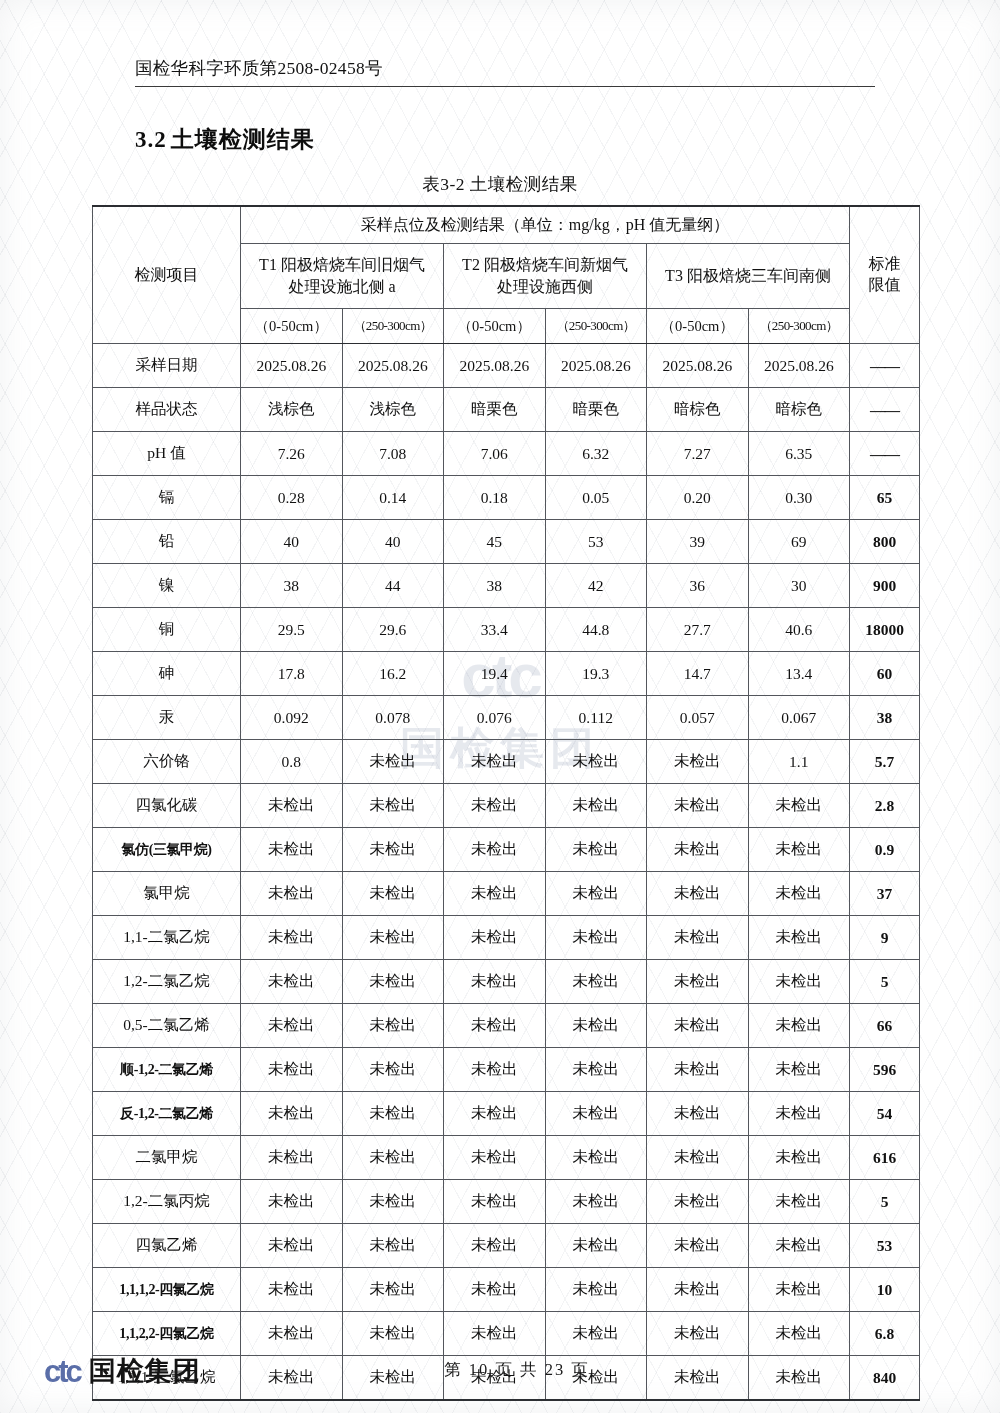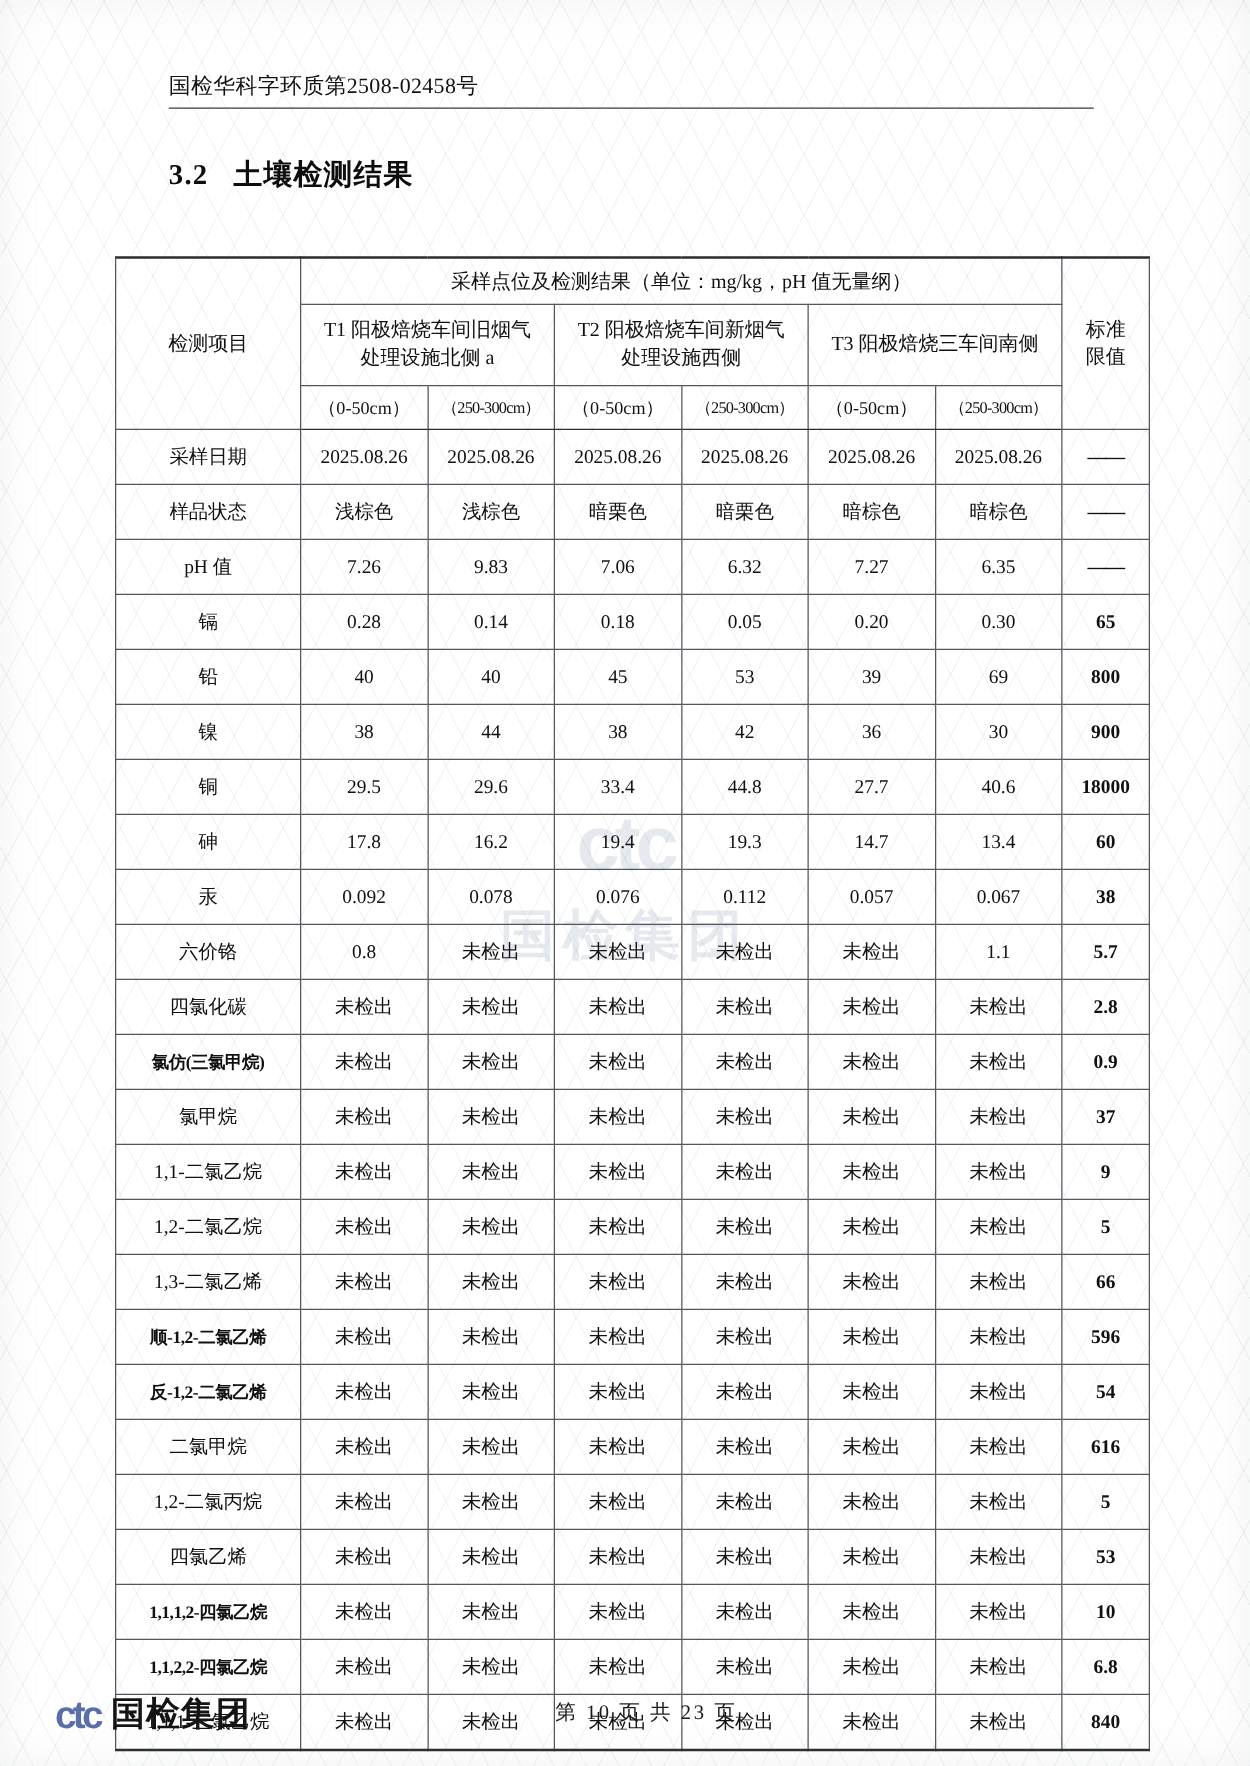--- a/index.html
+++ b/index.html
@@ -71,21 +71,21 @@
   
   .section-title {
     position: absolute;
     left: 135px;
     top: 124px;
     font-size: 23px;
     font-weight: bold;
     letter-spacing: 1px;
     color: #0d0d0d;
   }
-  .section-title .num { margin-right: 20px; }
+  .section-title .num { margin-right: 4px; }
 
   
   .table-caption {
     position: absolute;
     top: 172px;
     left: 0;
     width: 1000px;
     text-align: center;
     font-size: 17.5px;
     color: #111;
@@ -224,20 +224,21 @@
 
   <div class="doc-header">
     <div class="doc-header-text">国检华科字环质第2508-02458号</div>
     <div class="header-rule"></div>
   </div>
 
   <div class="section-title">
     <span class="num">3.2</span><span>土壤检测结果</span>
   </div>
 
+  <div class="table-caption">表3-2  土壤检测结果</div>
 
   <div class="tbl-wrap">
     <table class="results">
       <thead>
         <tr class="hdr-top row-h1">
           <td class="col-item" rowspan="3">检测项目</td>
           <td colspan="6">采样点位及检测结果（单位：mg/kg，pH 值无量纲）</td>
           <td class="col-std" rowspan="3">
             <div>标准</div>
             <div>限值</div>
@@ -282,21 +283,21 @@
             <td class="col-val">浅棕色</td>
             <td class="col-val">暗栗色</td>
             <td class="col-val">暗栗色</td>
             <td class="col-val">暗棕色</td>
             <td class="col-val">暗棕色</td>
             <td class="col-std std-val dash-cell">——</td>
           </tr>
           <tr>
             <td class="col-item item-label">pH 值</td>
             <td class="col-val">7.26</td>
-            <td class="col-val">9.83</td>
+            <td class="col-val">7.08</td>
             <td class="col-val">7.06</td>
             <td class="col-val">6.32</td>
             <td class="col-val">7.27</td>
             <td class="col-val">6.35</td>
             <td class="col-std std-val dash-cell">——</td>
           </tr>
           <tr>
             <td class="col-item item-label">镉</td>
             <td class="col-val">0.28</td>
             <td class="col-val">0.14</td>
@@ -410,21 +411,21 @@
             <td class="col-item item-label">1,2-二氯乙烷</td>
             <td class="col-val">未检出</td>
             <td class="col-val">未检出</td>
             <td class="col-val">未检出</td>
             <td class="col-val">未检出</td>
             <td class="col-val">未检出</td>
             <td class="col-val">未检出</td>
             <td class="col-std std-val">5</td>
           </tr>
           <tr>
-            <td class="col-item item-label">1,3-二氯乙烯</td>
+            <td class="col-item item-label">0,5-二氯乙烯</td>
             <td class="col-val">未检出</td>
             <td class="col-val">未检出</td>
             <td class="col-val">未检出</td>
             <td class="col-val">未检出</td>
             <td class="col-val">未检出</td>
             <td class="col-val">未检出</td>
             <td class="col-std std-val">66</td>
           </tr>
           <tr>
             <td class="col-item item-label tight">顺-1,2-二氯乙烯</td>

